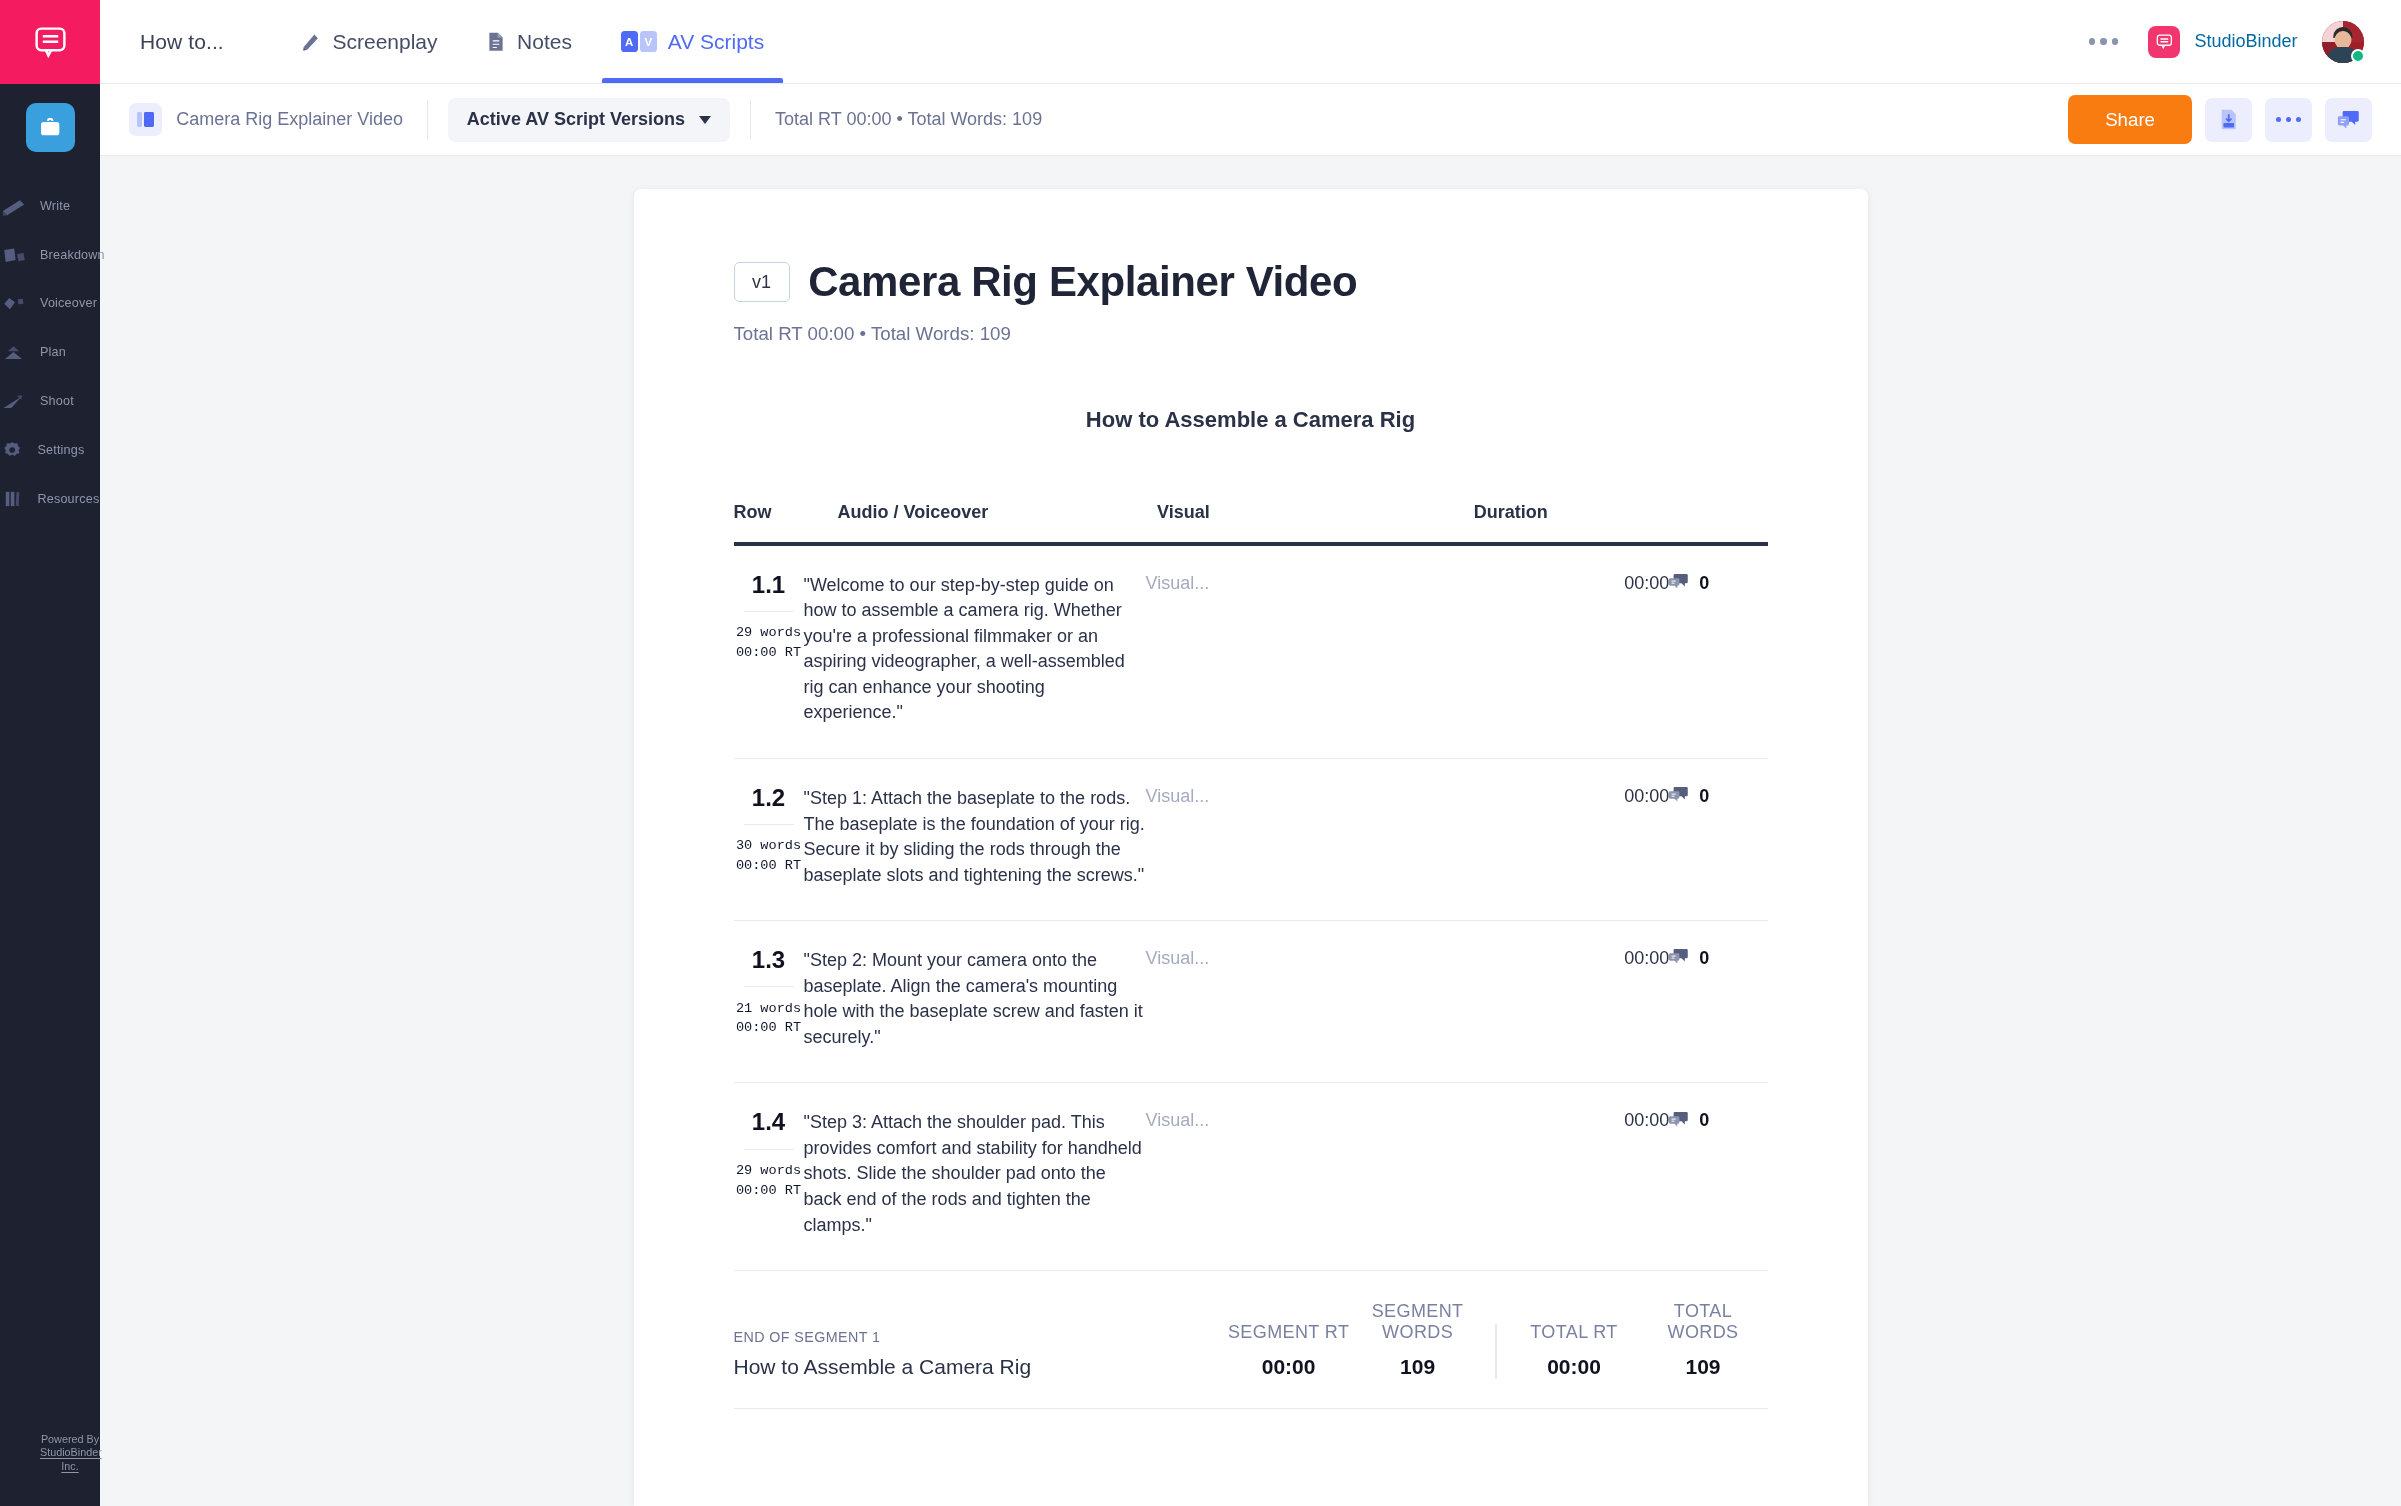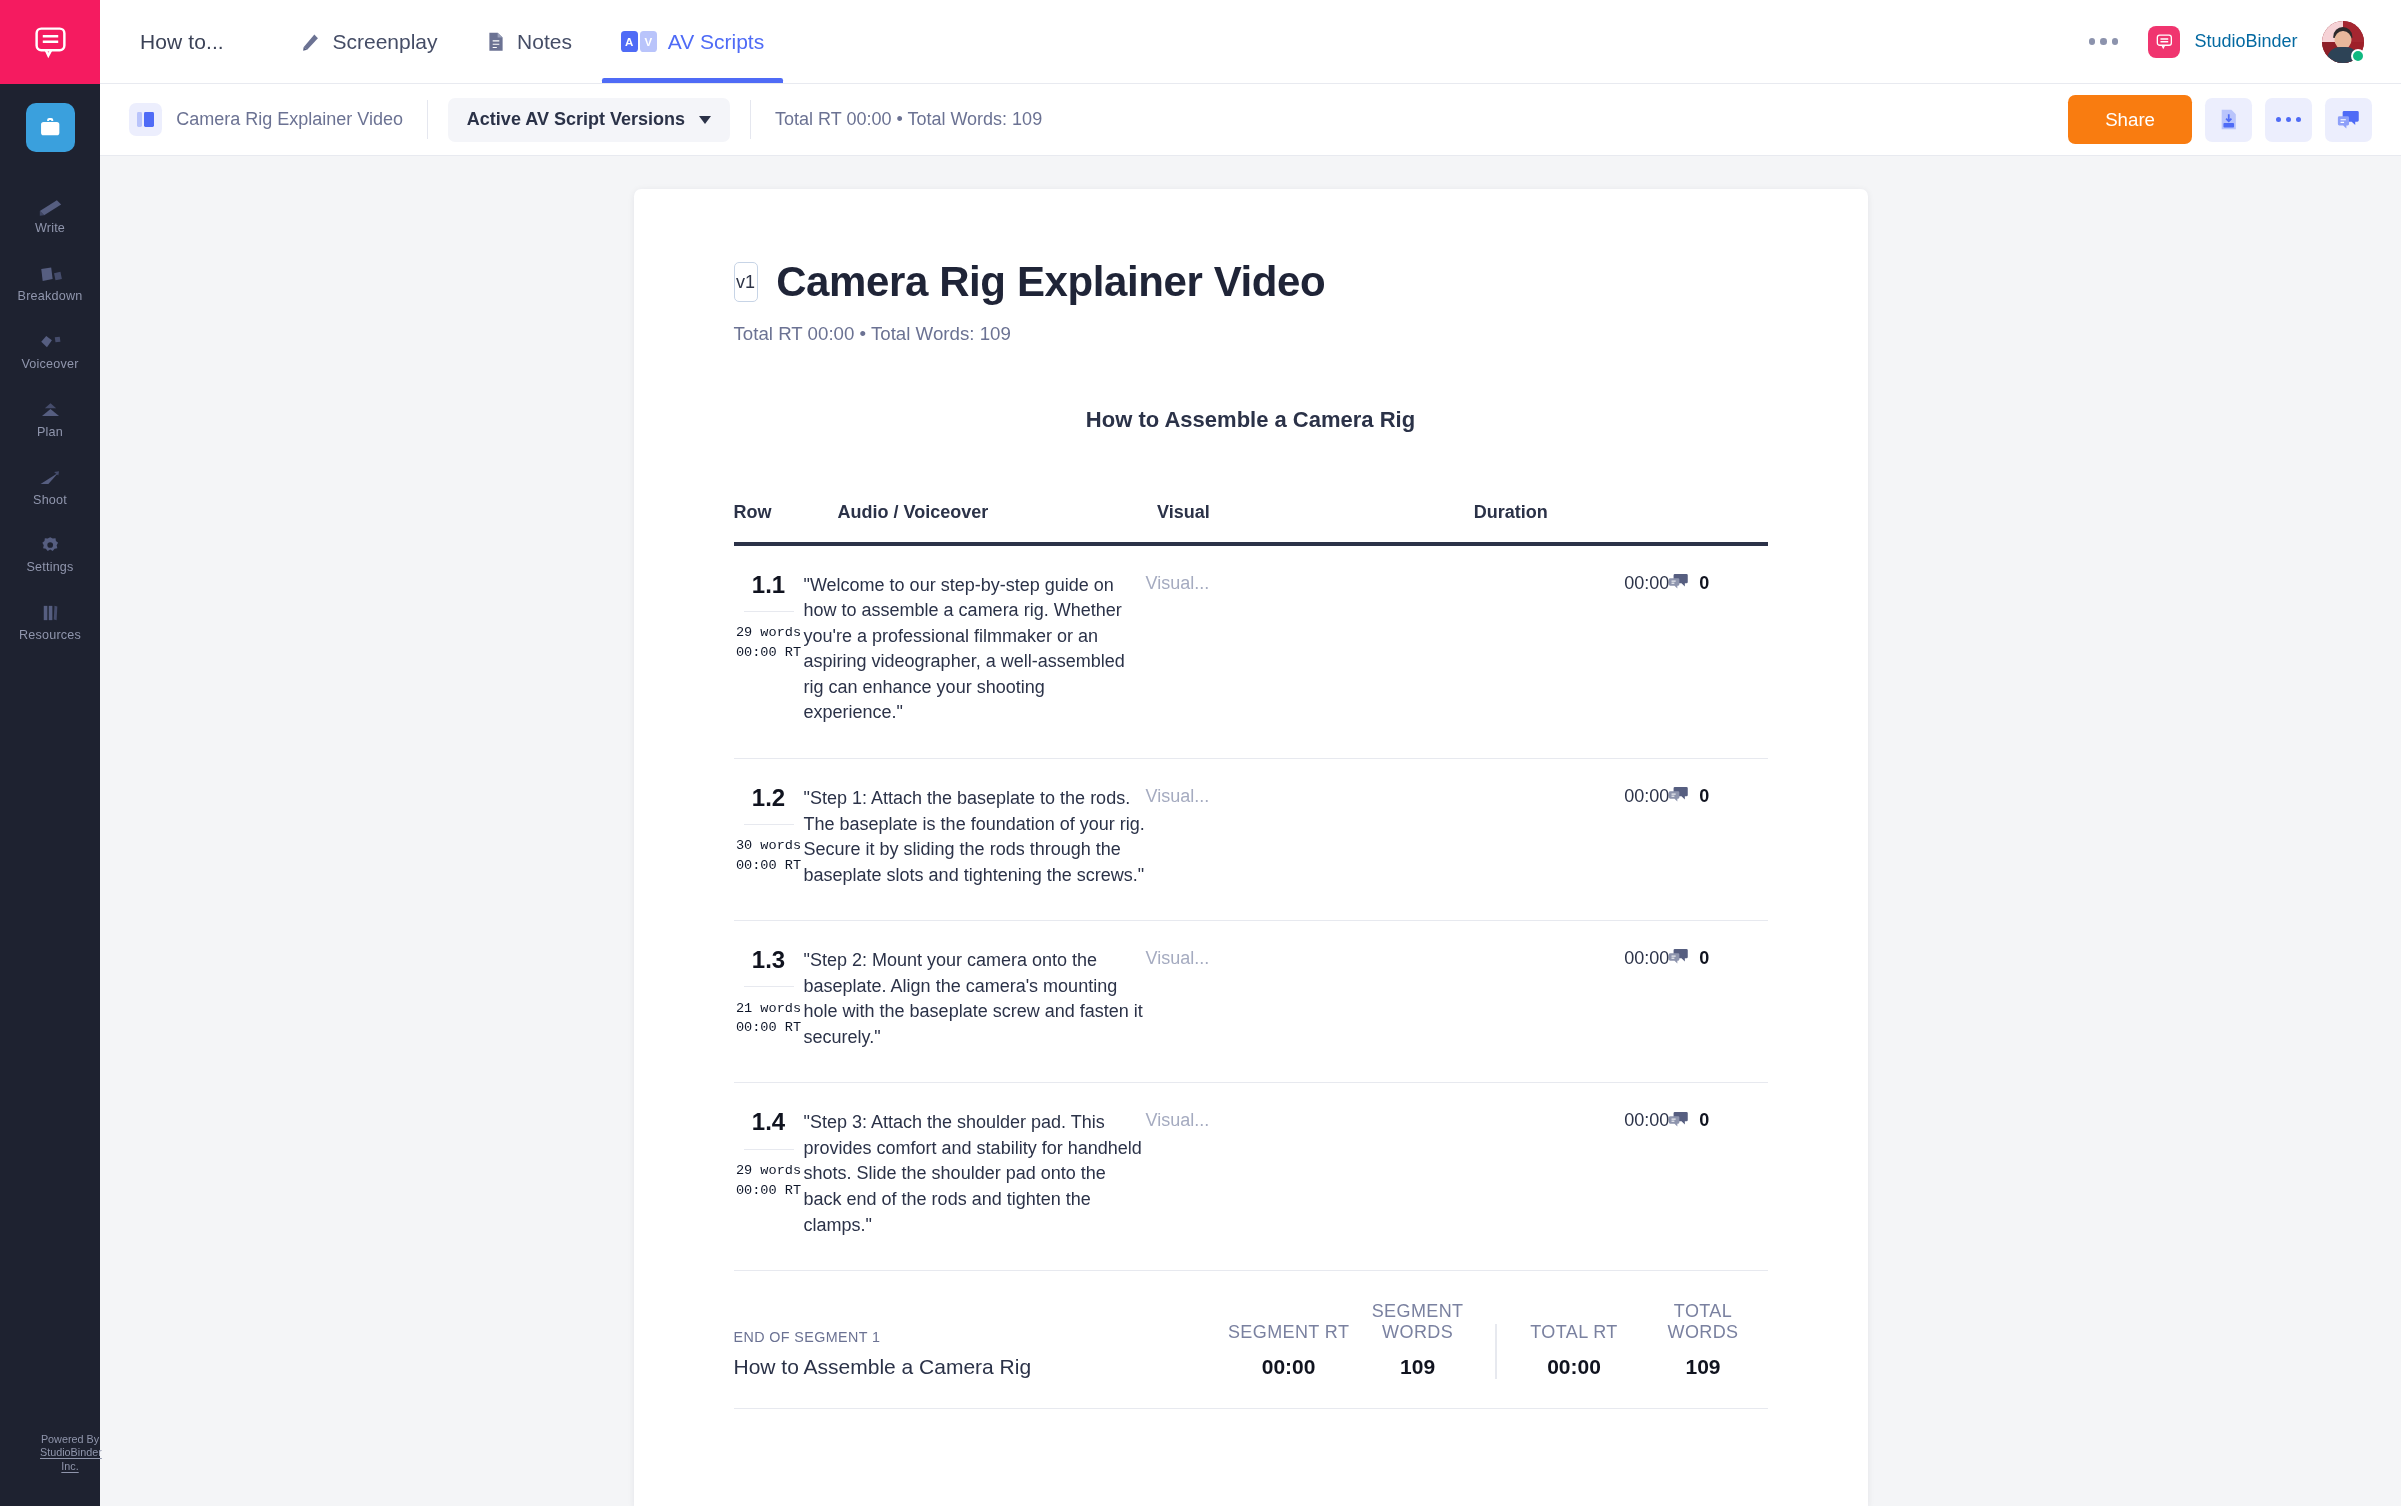--- a/index.html
+++ b/index.html
@@ -26,21 +26,21 @@
   .rail-logo svg { width: 37px; height: 37px; }
   .rail-app {
     width: 49px; height: 49px; margin-top: 18.7px;
     background: #3aa0dd; border-radius: 10px;
     display: flex; align-items: center; justify-content: center;
   }
   .rail-app svg { width: 24.4px; height: 24.4px; }
   .rail-items { margin-top: 29px; width: 100%; }
   .rail-item {
     width: 100%; padding: 14.3px 0 13px;
-    display: flex; flex-direction: column; align-items: center; gap: 5px;
+    display: flex; align-items: center; gap: 13px;
     cursor: pointer;
   }
   .rail-item .ic { height: 21.5px; display: flex; align-items: flex-end; }
   .rail-item .ic svg { display: block; }
   .rail-item .lbl {
     font-size: 12.6px; color: #9096ad; letter-spacing: 0.2px;
   }
   .rail-foot {
     position: absolute; bottom: 34px; left: 0; width: 100%;
     text-align: center; font-size: 10.8px; line-height: 1.25;
@@ -165,21 +165,21 @@
     flex: 1; background: #f4f5f7; overflow: hidden;
     display: flex; justify-content: center; padding-top: 33px;
   }
   .page {
     width: 1234px; background: #fff; border-radius: 7.2px 7.2px 0 0;
     box-shadow: 0 1.4px 7.2px rgba(30,35,60,.07);
     padding: 69px 100px 0 100px;
   }
   .doc-head { display: flex; align-items: center; gap: 18.7px; }
   .v-badge {
-    width: 24px; height: 40px; border: 0.7px solid #c7d4e6; border-radius: 5px;
+    width: 56px; height: 40px; border: 0.7px solid #c7d4e6; border-radius: 5px;
     display: flex; align-items: center; justify-content: center;
     font-size: 18px; color: #2e3447;
   }
   .doc-title { font-size: 42px; font-weight: bold; color: #1f2437; letter-spacing: -0.4px; }
   .doc-sub { margin-top: 17px; font-size: 18.7px; color: #6b7293; }
 
   .seg-title {
     margin-top: 62px; text-align: center;
     font-size: 22px; font-weight: bold; color: #2b3248;
   }

